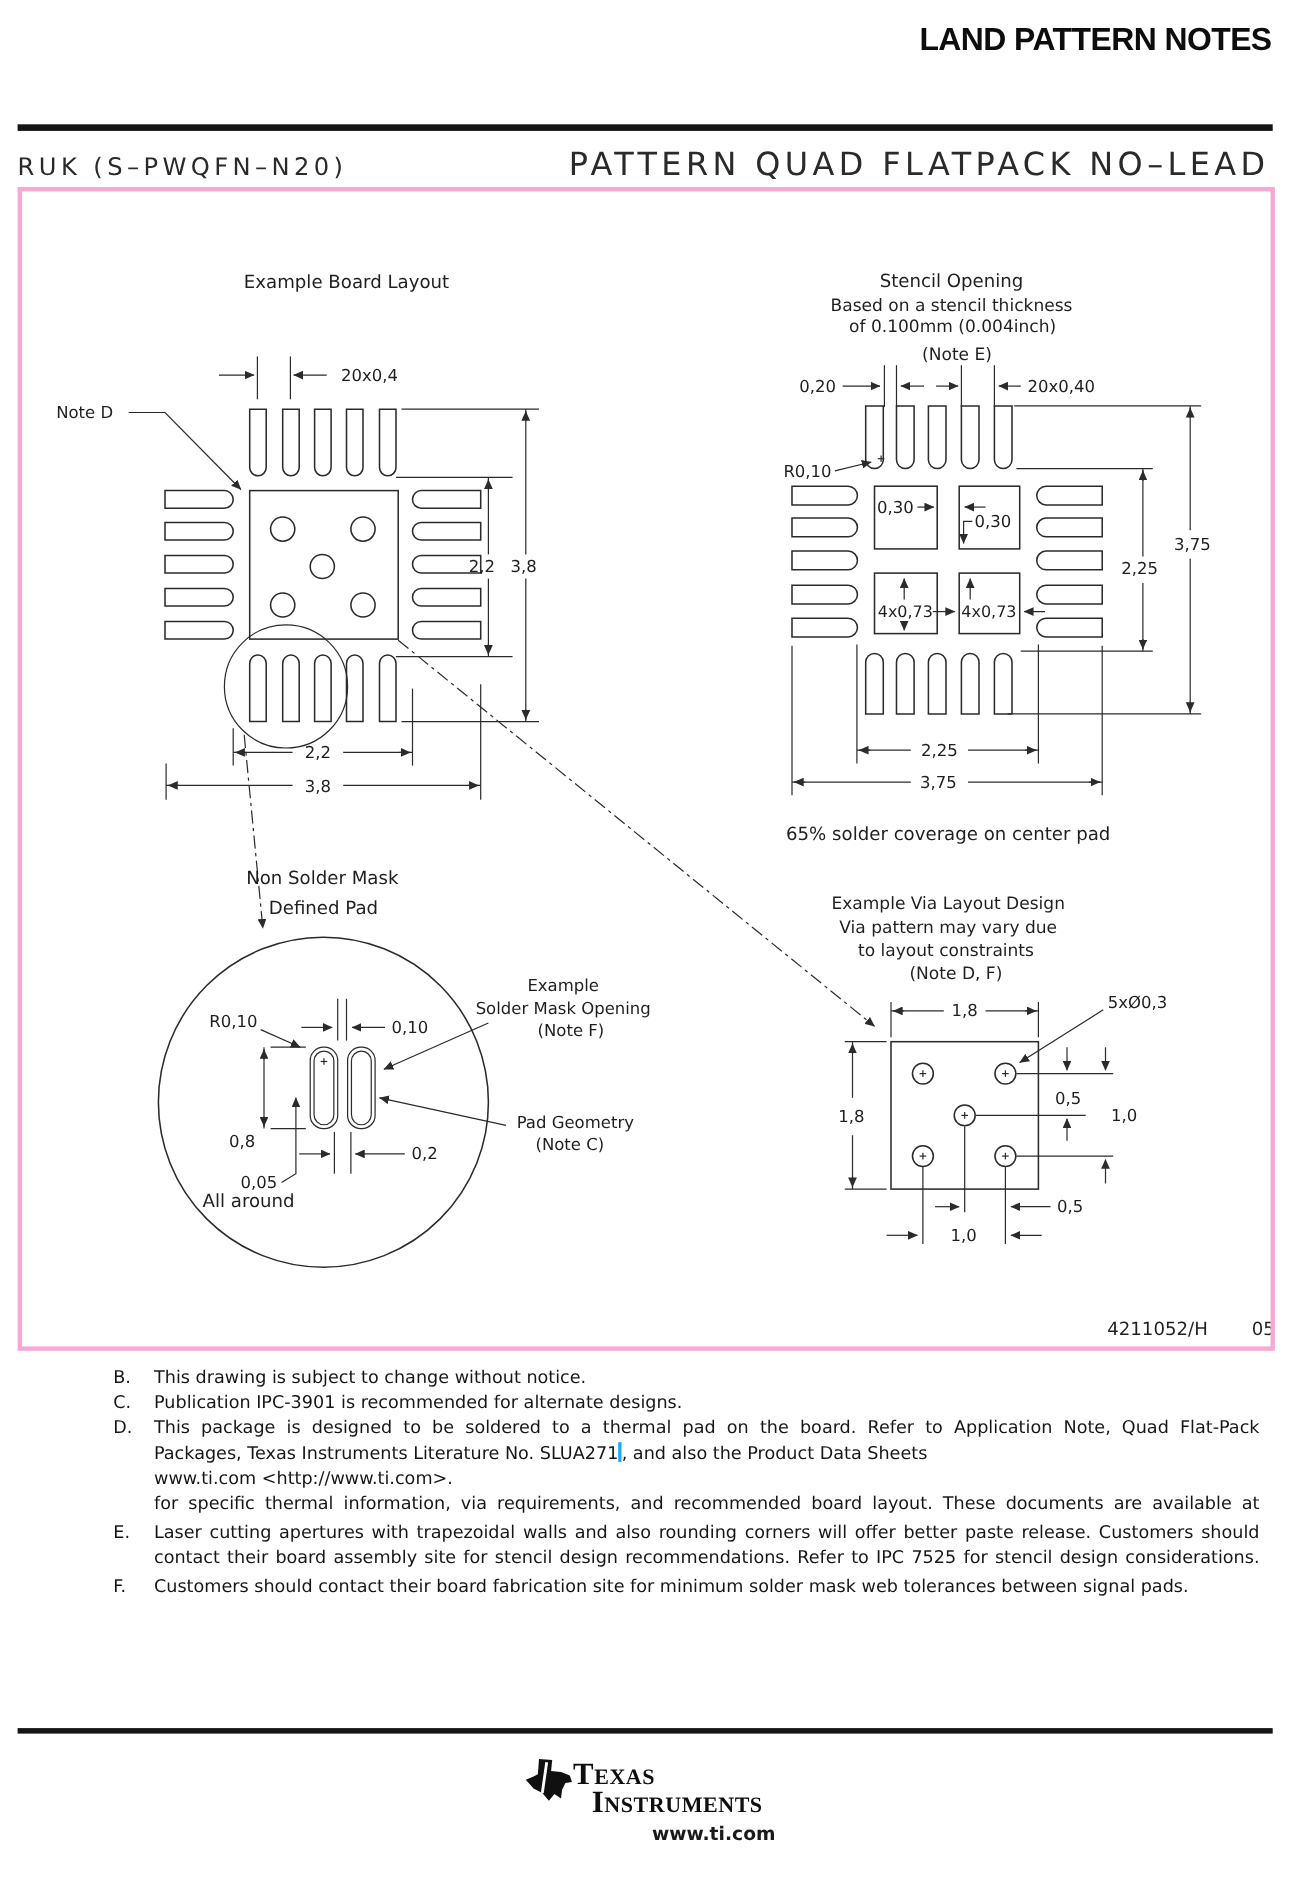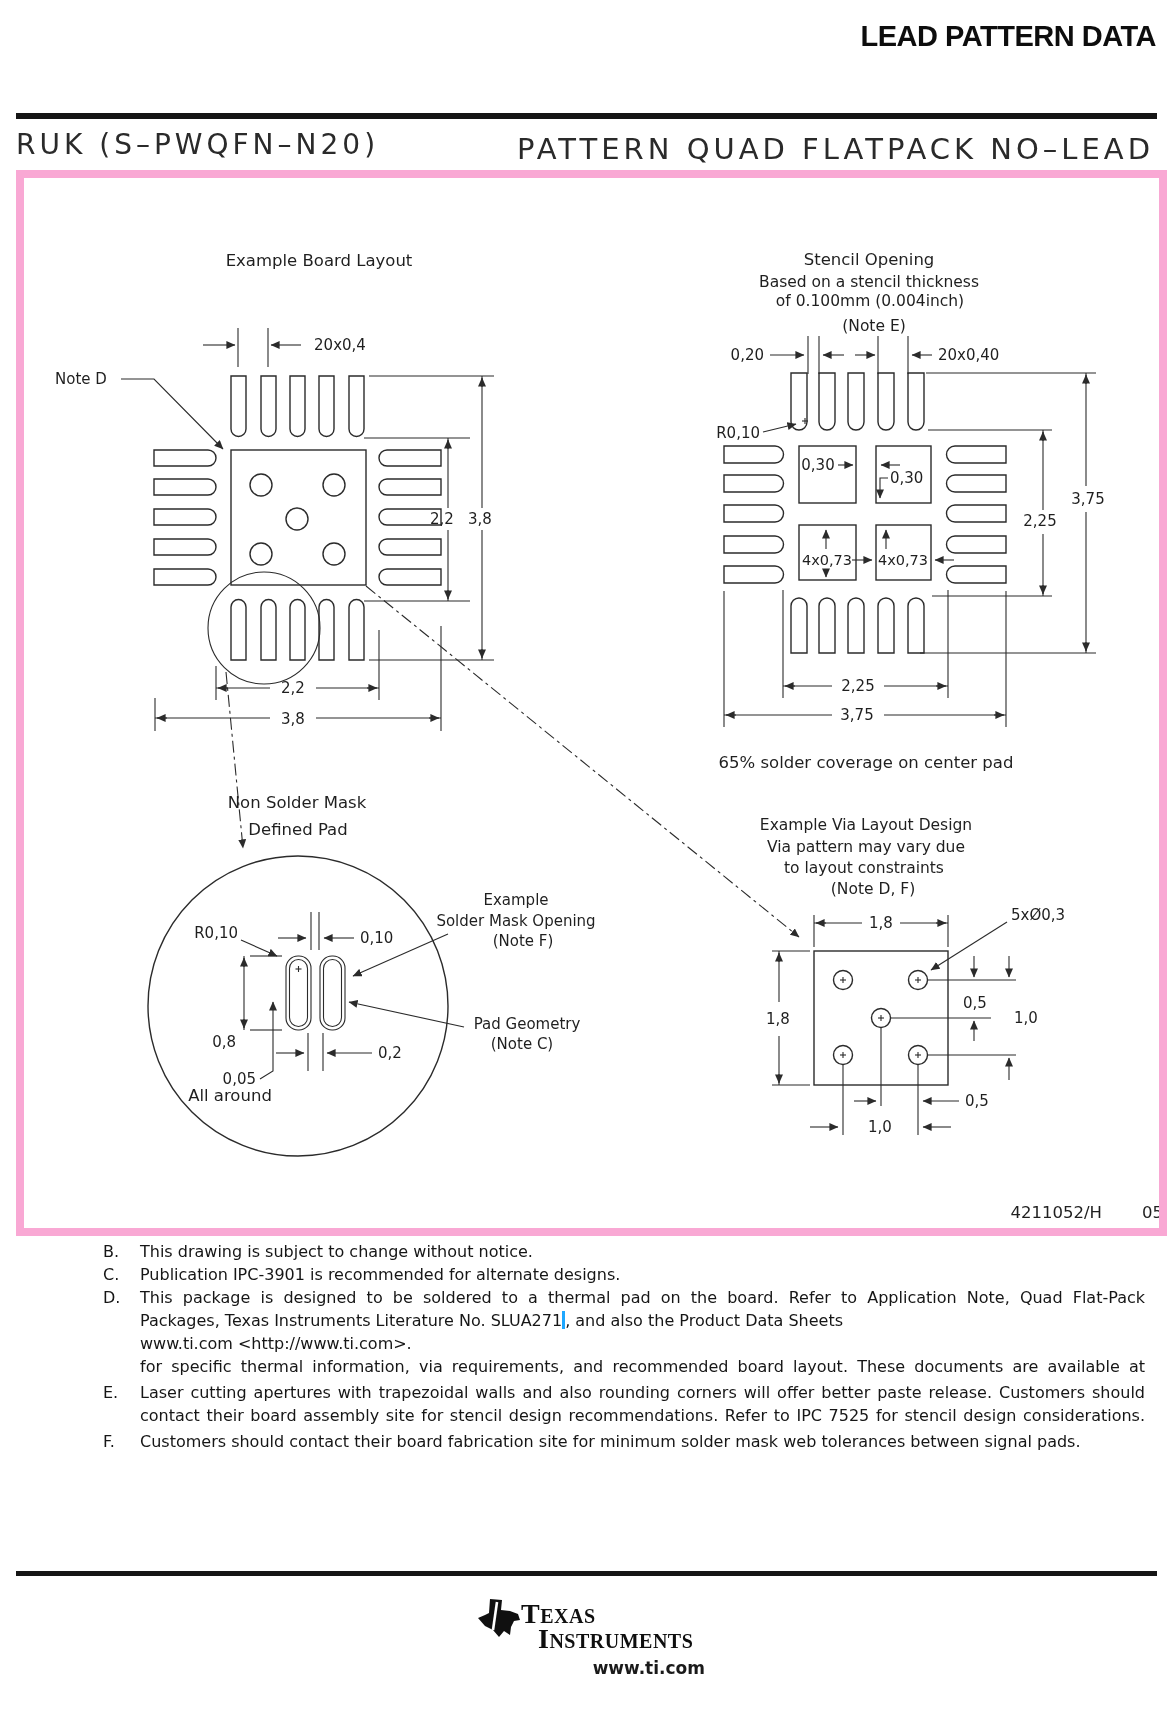--- a/index.html
+++ b/index.html
@@ -2,43 +2,43 @@
 <html><head>
 <meta charset="utf-8">
 <style>
   html,body{margin:0;padding:0;background:#ffffff;}
   body{width:1174px;height:1716px;position:relative;font-family:"DejaVu Sans",sans-serif;color:#1c1c1c;overflow:hidden;}
   .abs{position:absolute;}
   #page-title{top:20px;right:18px;font-family:"Liberation Sans",sans-serif;font-weight:bold;font-size:29px;letter-spacing:-0.5px;color:#0d0d0d;}
   .rule{background:#151515;}
   #rule-top{top:113px;left:16px;width:1141px;height:6px;}
   #rule-bottom{top:1571px;left:16px;width:1141px;height:5px;}
-  #pkg-code{top:128px;left:16px;font-size:28px;letter-spacing:4px;color:#2a2a2a;}
+  #pkg-code{top:140px;left:16px;font-size:22px;letter-spacing:4px;color:#2a2a2a;}
   #pkg-type{top:132px;right:20px;font-size:29px;letter-spacing:4px;color:#2a2a2a;}
-  #drawing-box{top:170px;left:16px;width:1135px;height:1050px;border:8px solid #f9a8d4;}
+  #drawing-box{top:170px;left:16px;width:1135px;height:1050px;border:4px solid #f9a8d4;}
   svg text{font-family:"DejaVu Sans",sans-serif;fill:#1f1f1f;font-size:15px;}
   svg text.t17{font-size:16.5px;}
   svg text.t16{font-size:15.5px;}
   svg text.t14{font-size:14.5px;}
   svg .ln{stroke:#2b2b2b;stroke-width:1.1;fill:none;}
   svg .shape{stroke:#2b2b2b;stroke-width:1.4;fill:none;}
   svg .dd{stroke:#2b2b2b;stroke-width:1.1;fill:none;stroke-dasharray:12 4 3 4;}
   #notes{top:1240px;left:30px;width:1120px;font-size:16px;line-height:23px;color:#161616;}
   .nrow{display:grid;grid-template-columns:73px 37px 1005px;}
   .nrow.gap{margin-top:3px;}
   .njust{text-align:justify;text-align-last:justify;}
   .caret{display:inline-block;width:3px;height:18px;background:#1ea7ff;vertical-align:-3px;}
   #ti-logo-state{top:1598px;left:477px;}
   #ti-name{top:1601px;left:521px;font-family:"Liberation Serif",serif;font-weight:bold;font-variant:small-caps;font-size:28px;line-height:25px;color:#0f0f0f;letter-spacing:0.5px;}
   #ti-web{top:1658px;left:480px;width:225px;text-align:right;font-weight:bold;font-size:17px;color:#1a1a1a;}
 </style>
 </head>
 <body>
 
-<div class="abs" id="page-title">LEAD PATTERN DATA</div>
+<div class="abs" id="page-title">LAND PATTERN NOTES</div>
 <div class="abs rule" id="rule-top"></div>
 <div class="abs" id="pkg-code">RUK (S–PWQFN–N20)</div>
 <div class="abs" id="pkg-type">PATTERN QUAD FLATPACK NO–LEAD</div>
 
 <div class="abs" id="drawing-box">
 <svg width="1135" height="1050" viewBox="0 0 1135 1050">
   <defs>
     <marker id="ah" markerWidth="10" markerHeight="8" refX="8.6" refY="4" orient="auto" markerUnits="userSpaceOnUse">
       <path d="M0,0 L9,4 L0,8 z" fill="#2b2b2b"></path>
     </marker>

